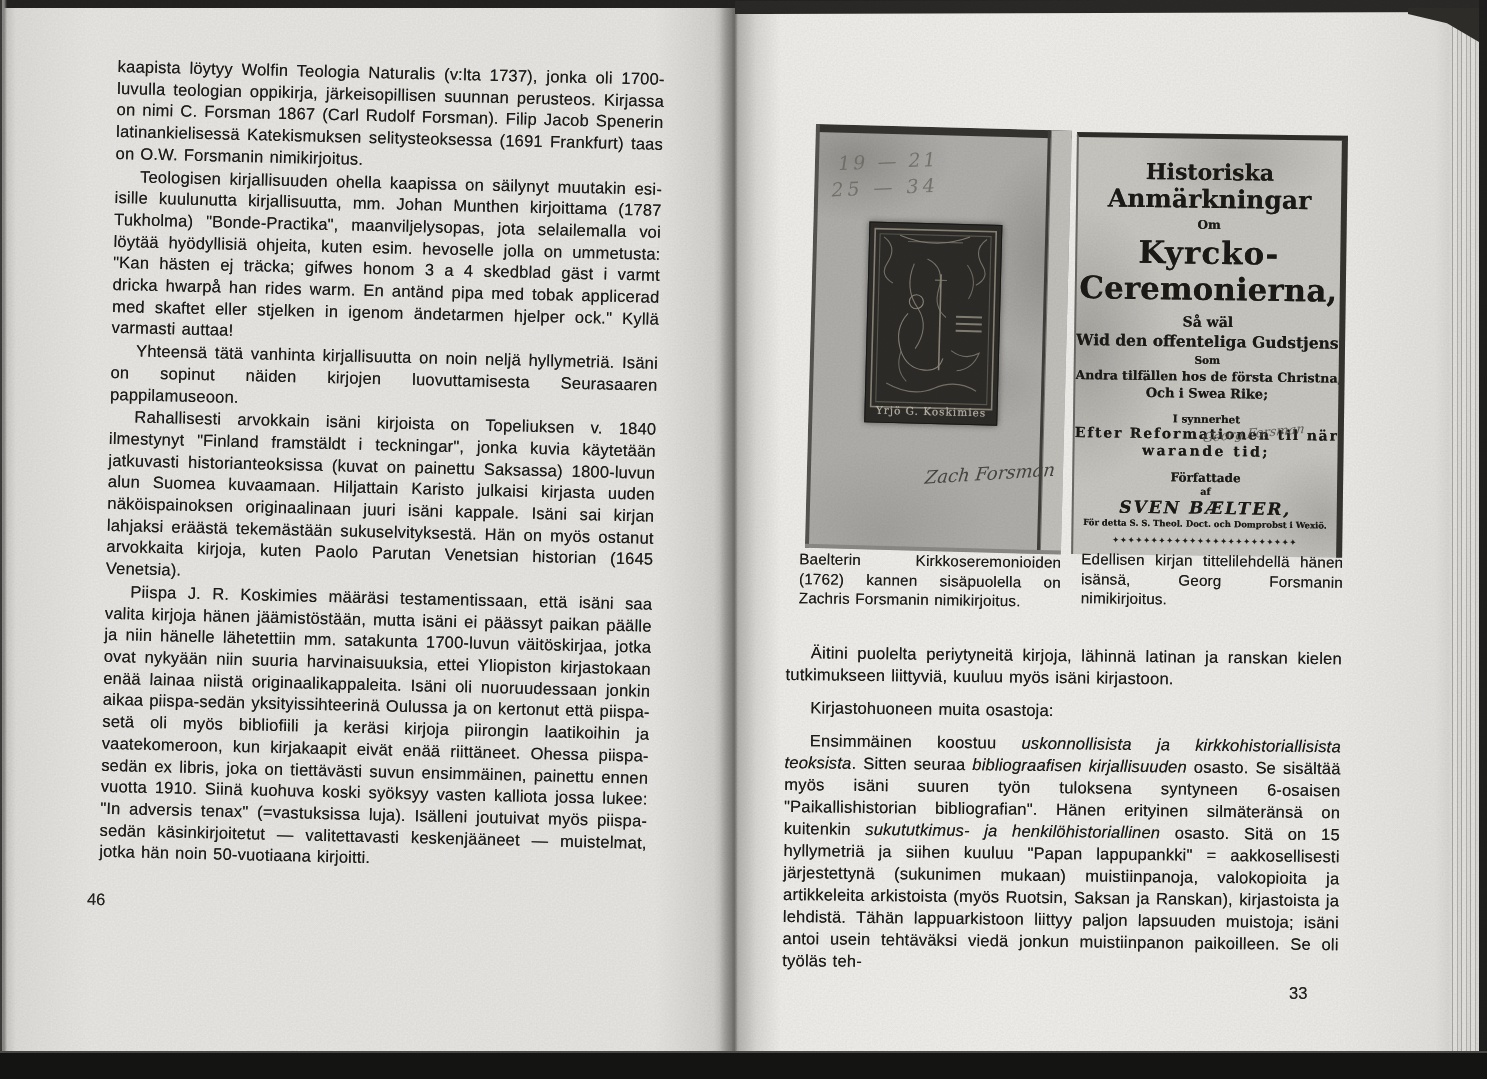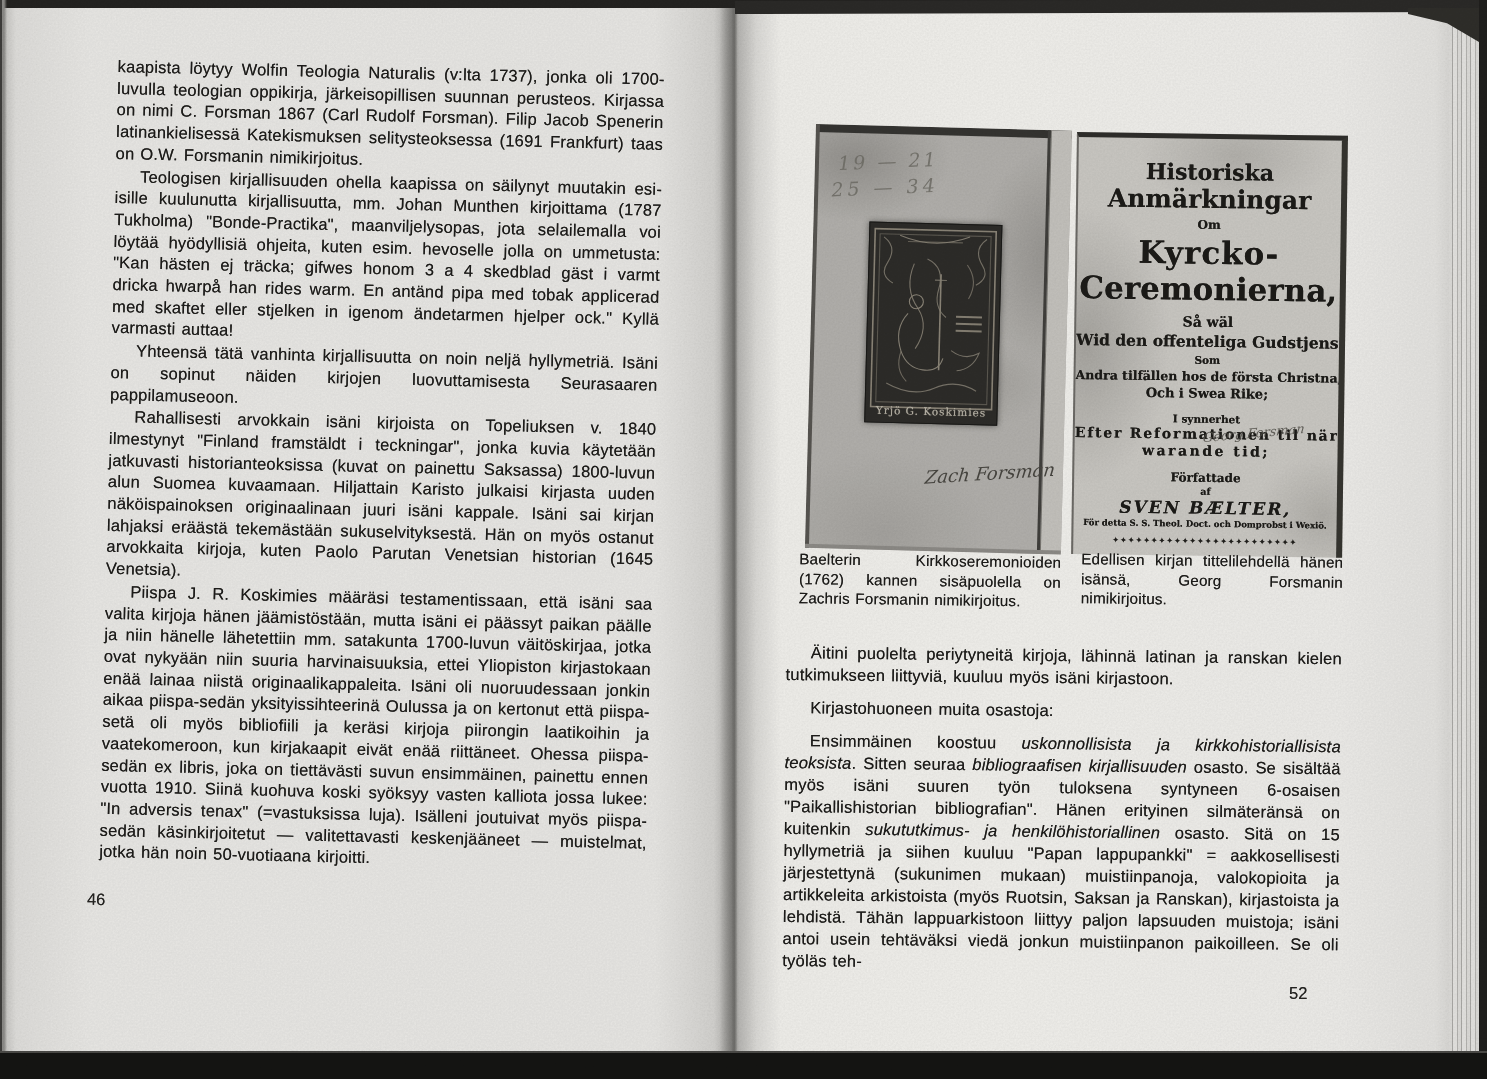--- a/index.html
+++ b/index.html
@@ -202,21 +202,21 @@
   </div>
 
   <div class="caption" id="cap1">Baelterin Kirkkoseremonioiden (1762) kannen sisäpuolella on Zachris Forsmanin nimikirjoitus.</div>
   <div class="caption" id="cap2">Edellisen kirjan tittelilehdellä hänen isänsä, Georg Forsmanin nimikirjoitus.</div>
 
   <div class="rp-text">
     <p><span>Äitini puolelta periytyneitä kirjoja, lähinnä latinan ja ranskan kielen tutkimukseen liittyviä, kuuluu myös isäni kirjastoon.</span></p>
     <p><span>Kirjastohuoneen muita osastoja:</span></p>
     <p><span>Ensimmäinen koostuu </span><span class="it">uskonnollisista ja kirkkohistoriallisista teoksista</span><span>. Sitten seuraa </span><span class="it">bibliograafisen kirjallisuuden</span><span> osasto. Se sisältää myös isäni suuren työn tuloksena syntyneen 6-osaisen "Paikallishistorian bibliografian". Hänen erityinen silmäteränsä on kuitenkin </span><span class="it">sukututkimus- ja henkilöhistoriallinen</span><span> osasto. Sitä on 15 hyllymetriä ja siihen kuuluu "Papan lappupankki" = aakkosellisesti järjestettynä (sukunimen mukaan) muistiinpanoja, valokopioita ja artikkeleita arkistoista (myös Ruotsin, Saksan ja Ranskan), kirjastoista ja lehdistä. Tähän lappuarkistoon liittyy paljon lapsuuden muistoja; isäni antoi usein tehtäväksi viedä jonkun muistiinpanon paikoilleen. Se oli työläs teh-</span></p>
   </div>
-  <div class="pagenum" id="pn47">52</div>
+  <div class="pagenum" id="pn47">33</div>
 
   <svg class="grain" width="1487" height="1079">
     <filter id="gf">
       <feTurbulence type="fractalNoise" baseFrequency="0.55" numOctaves="2" stitchTiles="stitch"></feTurbulence>
       <feColorMatrix type="saturate" values="0"></feColorMatrix>
       <feComponentTransfer>
         <feFuncR type="linear" slope="0.35" intercept="0.72"></feFuncR>
         <feFuncG type="linear" slope="0.35" intercept="0.72"></feFuncG>
         <feFuncB type="linear" slope="0.35" intercept="0.72"></feFuncB>
         <feFuncA type="linear" slope="0" intercept="1"></feFuncA>

